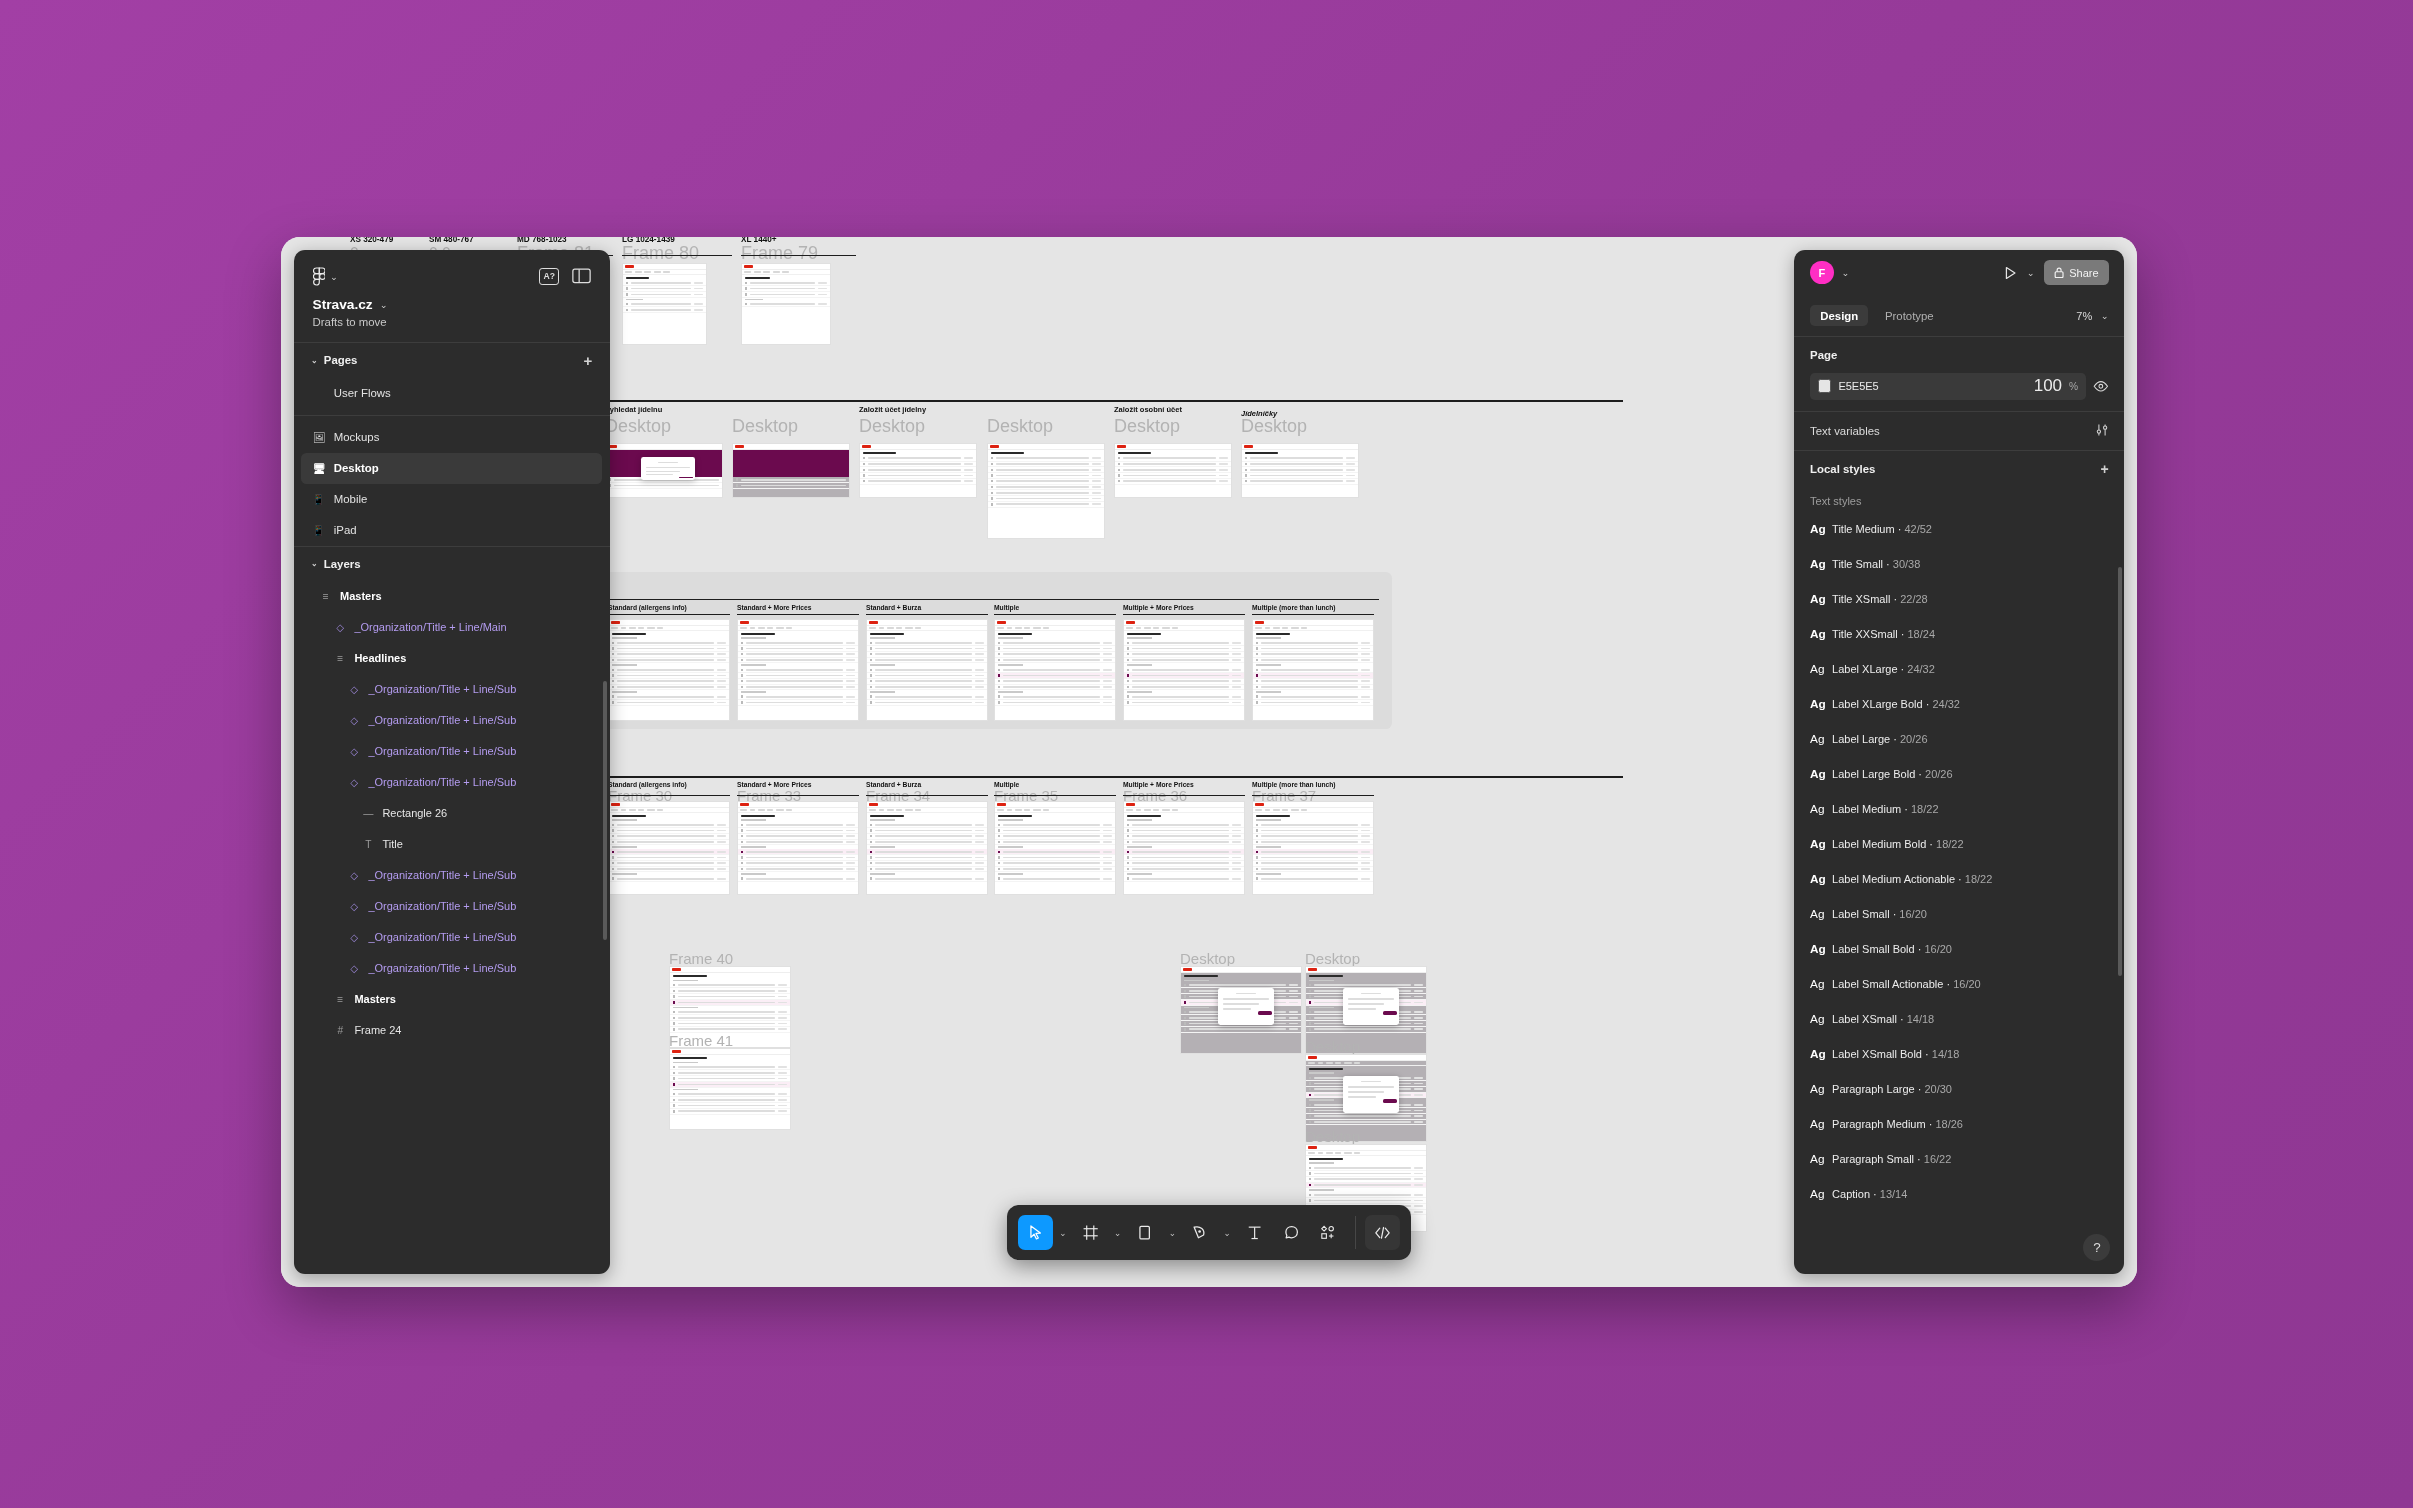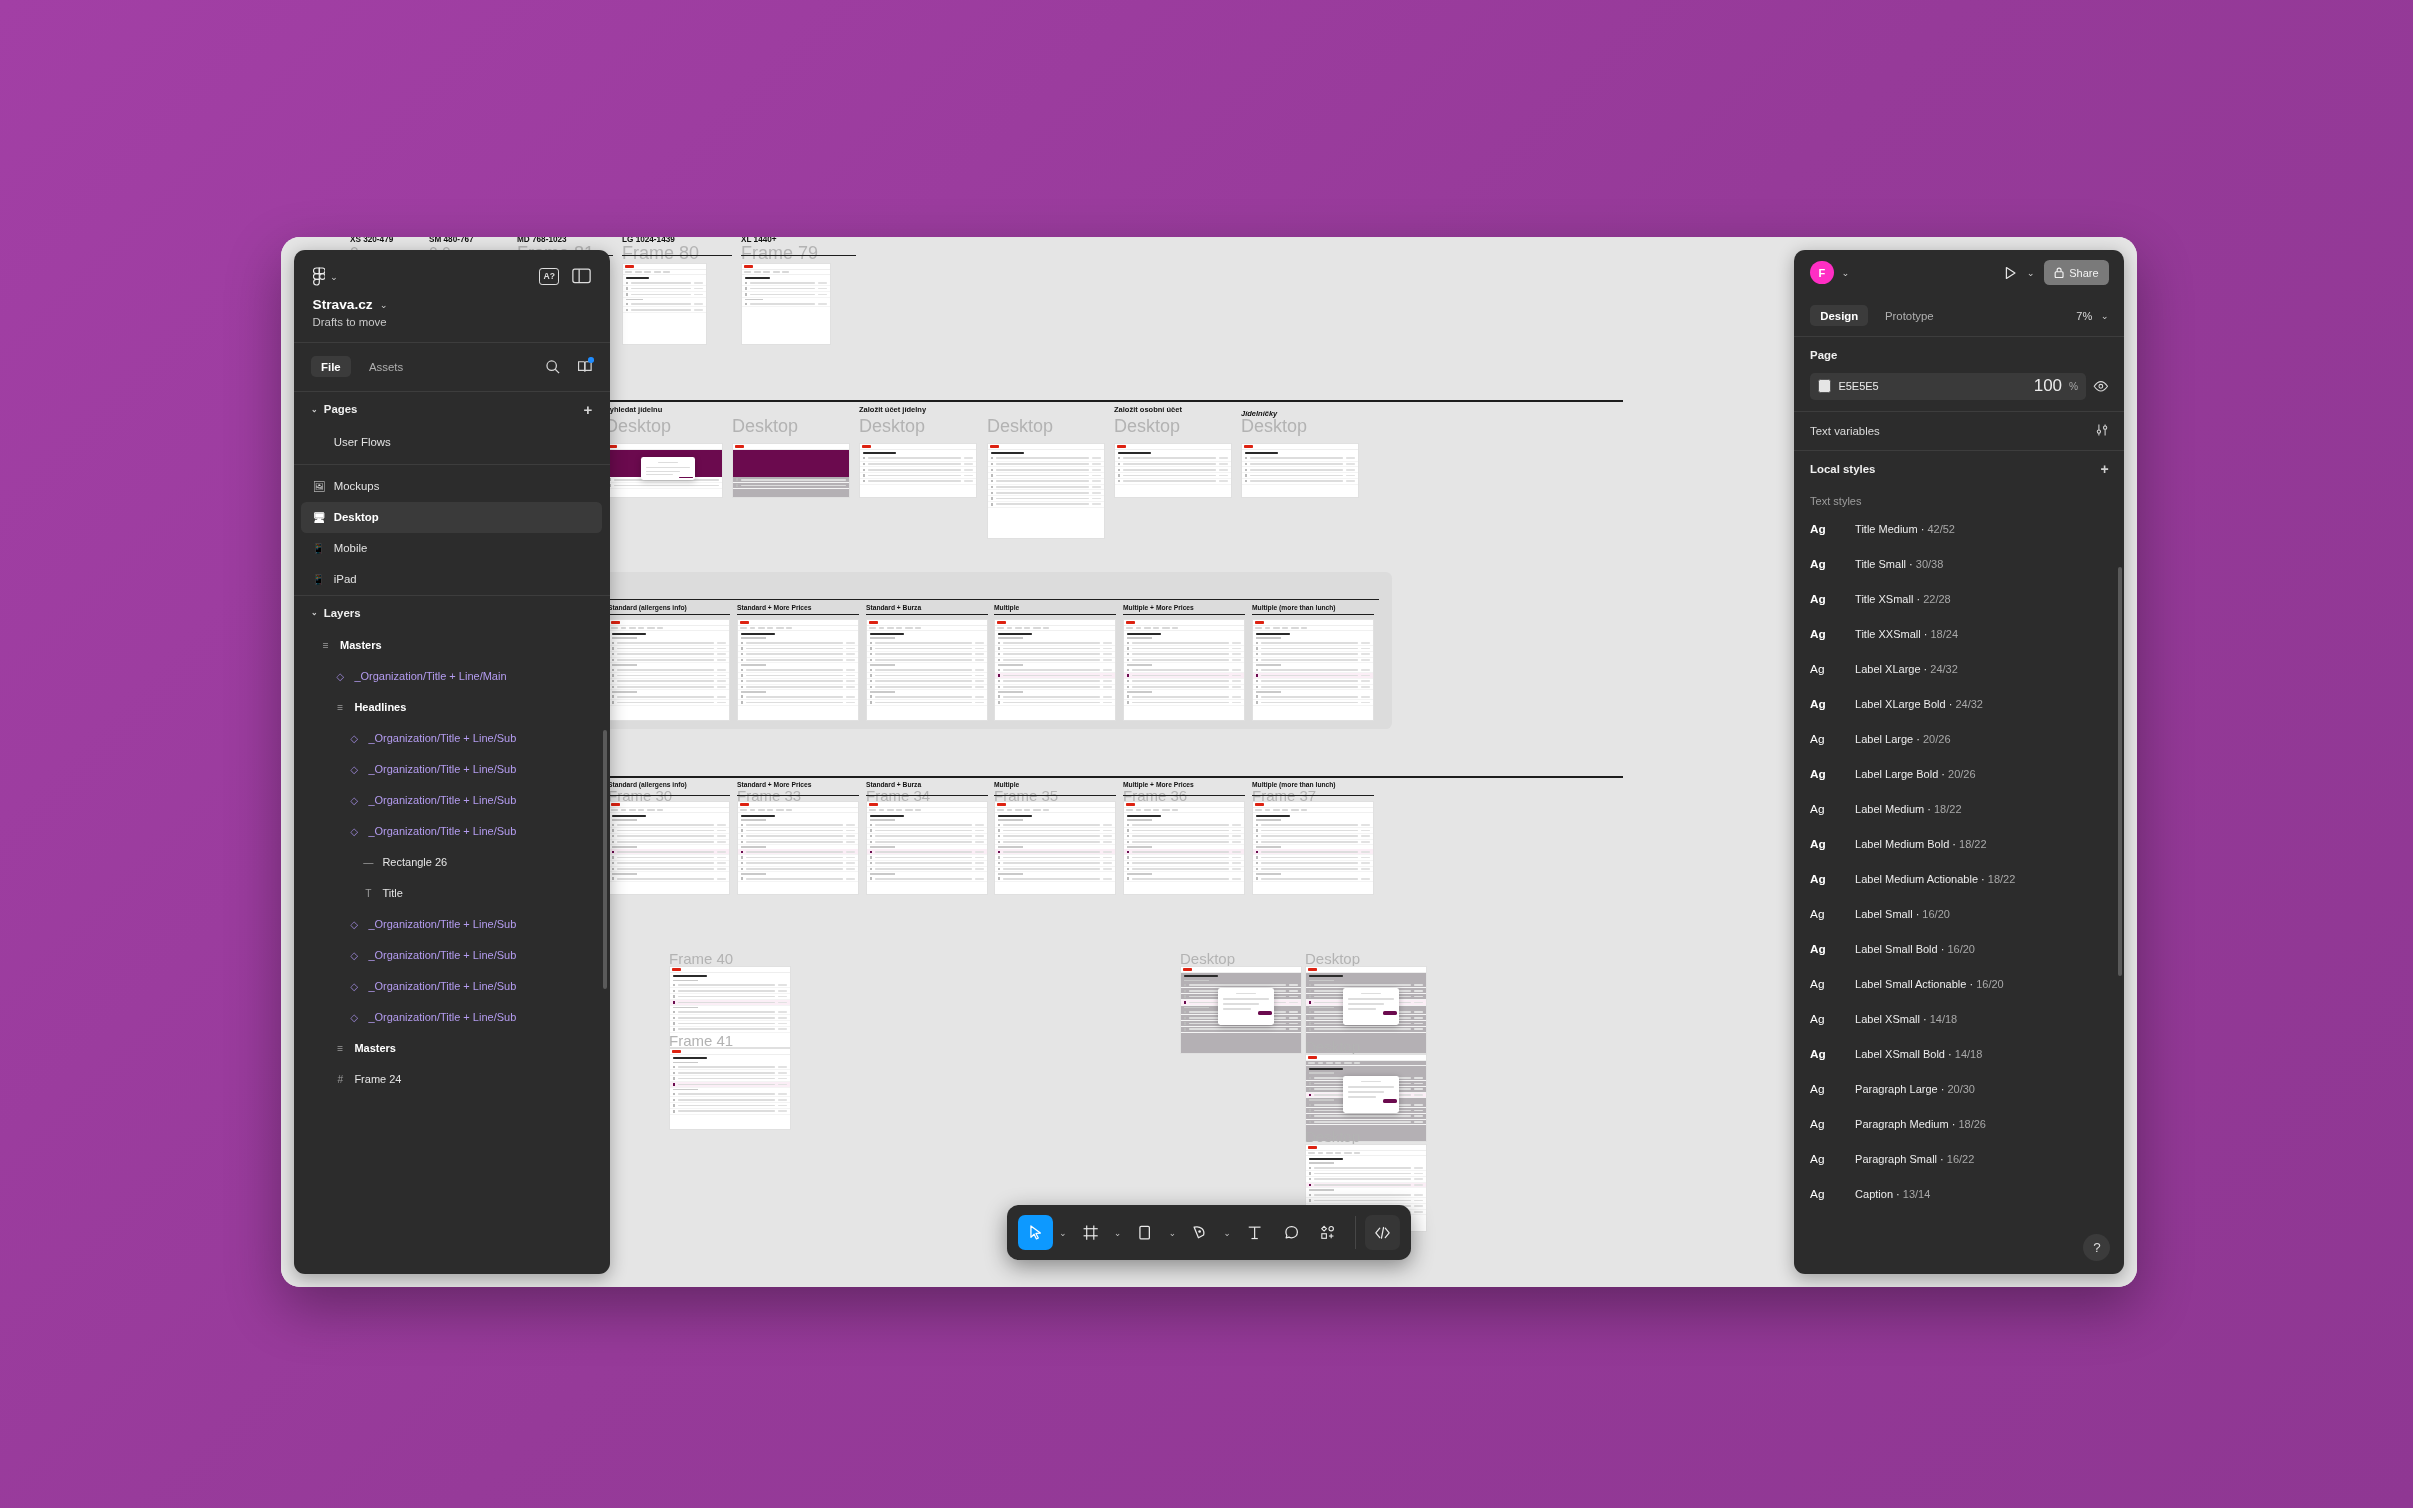--- a/index.html
+++ b/index.html
@@ -250,21 +250,21 @@
   .pct { font-size: 10.2px; color: #a8a8a8; }
   .rowdiv { height: 0.8px; background: #3d3d3d; }
   .lv-row {
     display: flex; align-items: center; height: 39px;
     padding: 0 15.7px; font-size: 11.4px; color: #dcdcdc; cursor: pointer;
   }
   .lv-row .act { margin-left: auto; color: #cfcfcf; }
   .sub-hdr { padding: 7.9px 15.7px 4.7px 15.7px; font-size: 11px; color: #9d9d9d; }
   .style-list { flex: 1; overflow: hidden; position: relative; }
   .style-row {
-    display: flex; align-items: center; gap: 26px;
+    display: flex; align-items: center; gap: 3px;
     height: 35px; padding: 0 15.7px; cursor: pointer;
   }
   .ag { width: 19px; font-size: 11.8px; color: #fff; flex: 0 0 19px; }
   .ag.b { font-weight: bold; }
   .sname { font-size: 11px; color: #ededed; white-space: nowrap; }
   .sname .dim { color: #a9a9a9; }
   .rp-scrollbar {
     position: absolute; right: 2.4px; top: 55px;
     width: 3.9px; height: 409px; background: #5a5a5a; border-radius: 2.4px;
   }
@@ -2374,39 +2374,20 @@
           </div>
         </div>
       </div>
       <div class="filetitle">
         <b>Strava.cz</b>
         <span class="chev">⌄</span>
       </div>
       <div class="subtitle">Drafts to move</div>
     </div>
 
-    <div class="lp-tabs">
-      <div class="tab on">File</div>
-      <div class="tab">Assets</div>
-      <div class="lp-tabs-right">
-        <div class="ic">
-          <svg width="15.7" height="15.7" viewBox="0 0 20 20">
-            <circle cx="8.5" cy="8.5" r="6" fill="none" stroke="#d8d8d8" stroke-width="1.6"></circle>
-            <line x1="13" y1="13" x2="18" y2="18" stroke="#d8d8d8" stroke-width="1.6"></line>
-          </svg>
-        </div>
-        <div class="ic" style="position:relative">
-          <svg width="15.7" height="15.7" viewBox="0 0 20 20">
-            <path d="M2 3.5h6.5c1 0 1.5.6 1.5 1.4v11c0-.8-.5-1.4-1.5-1.4H2z" fill="none" stroke="#d8d8d8" stroke-width="1.5"></path>
-            <path d="M18 3.5h-6.5c-1 0-1.5.6-1.5 1.4v11c0-.8.5-1.4 1.5-1.4H18z" fill="none" stroke="#d8d8d8" stroke-width="1.5"></path>
-          </svg>
-          <span class="dotblue"></span>
-        </div>
-      </div>
-    </div>
 
     <div class="scroller">
       <div class="grp-hdr">
         <span class="caret">⌄</span>
         <span>Pages</span>
         <span class="plus">+</span>
       </div>
       <div id="pages-list">
           <div class="page-item">
             <span class="pg-ico"></span>

